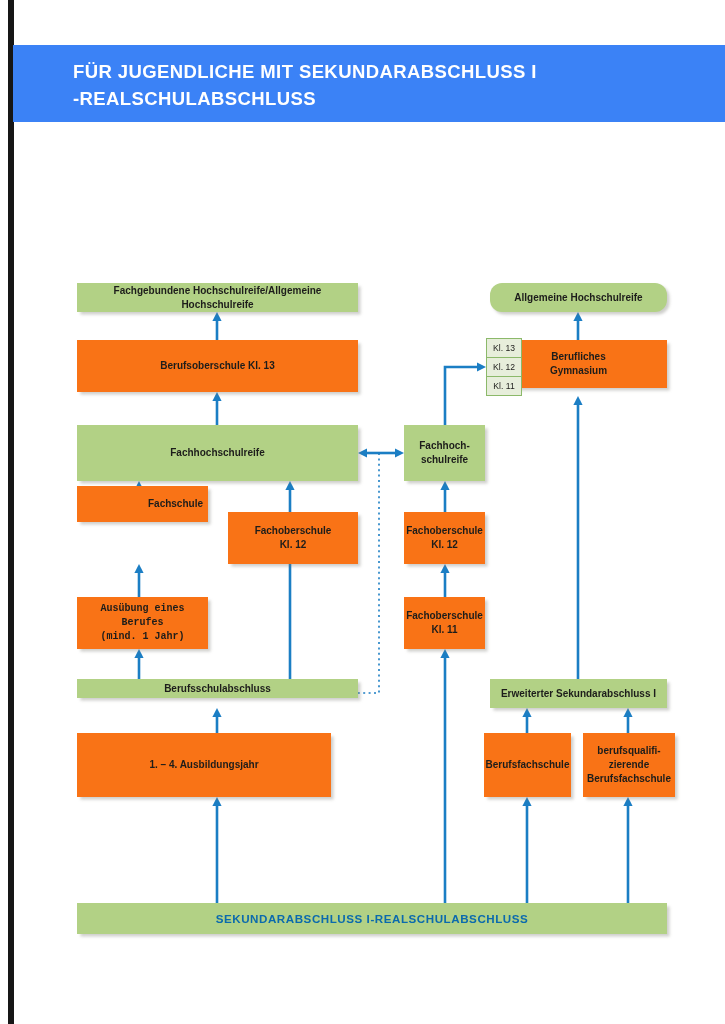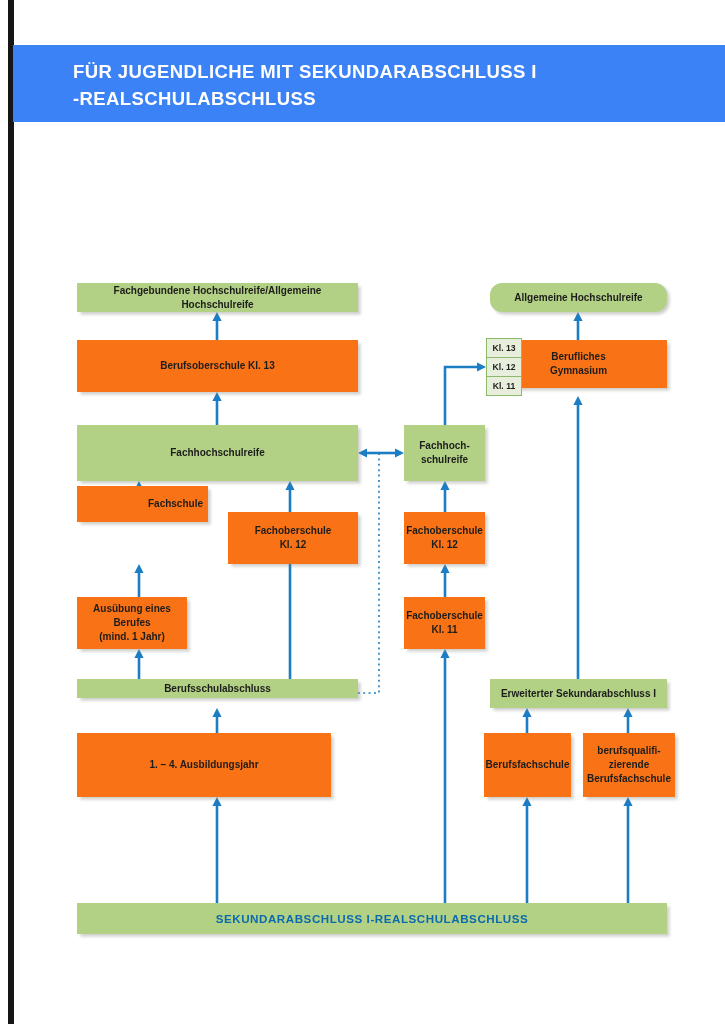--- a/index.html
+++ b/index.html
@@ -102,21 +102,21 @@
     background: #e7eedb;
     display: flex;
     flex-direction: column;
   }
   .kl-cell {
     flex: 1 1 0;
     display: flex;
     align-items: center;
     justify-content: center;
     font-size: 8.6px;
-    font-weight: bold;
+    font-weight: normal;
     color: #1d1d1b;
     border-bottom: 1px solid #8cb96a;
   }
   .kl-cell:last-child { border-bottom: none; }
 </style>
 </head>
 <body>
 
 <div id="page">
 
@@ -170,21 +170,21 @@
         <polygon points="358,453 367,448.4 367,457.6" fill="#1b7ec4"></polygon>
         <polygon points="404,453 395,448.4 395,457.6" fill="#1b7ec4"></polygon>
         <path d="M 379 453 L 379 693 L 358 693" stroke="#1b7ec4" stroke-width="1.6" fill="none" stroke-dasharray="2 3.4" stroke-linecap="butt"></path>
       </svg>
   <div class="node dark" style="left: 77px; top: 283px; width: 281px; height: 29px;"><span>Fachgebundene Hochschulreife/Allgemeine Hochschulreife</span></div>
       <div class="node light" style="left: 77px; top: 340px; width: 281px; height: 52px;"><span>Berufsoberschule Kl. 13</span></div>
       <div class="node dark" style="left: 77px; top: 425px; width: 281px; height: 56px;"><span>Fachhochschulreife</span></div>
       <div class="node light" style="left: 77px; top: 486px; width: 131px; height: 36px; justify-content: flex-end;"><span>Fachschule</span></div>
       <div class="node light" style="left: 228px; top: 512px; width: 130px; height: 52px;"><span>Fachoberschule
 Kl. 12</span></div>
-      <div class="node light" style="left: 77px; top: 597px; width: 110px; height: 52px;"><span>Ausübung eines Berufes
+      <div class="node light" style="left: 77px; top: 597px; width: 131px; height: 52px; font-family: Liberation Mono, monospace;"><span>Ausübung eines Berufes
 (mind. 1 Jahr)</span></div>
       <div class="node dark" style="left: 77px; top: 679px; width: 281px; height: 19px;"><span>Berufsschulabschluss</span></div>
       <div class="node light" style="left: 77px; top: 733px; width: 254px; height: 64px;"><span>1. – 4. Ausbildungsjahr</span></div>
       <div class="node dark" style="left: 404px; top: 425px; width: 81px; height: 56px;"><span>Fachhoch-
 schulreife</span></div>
       <div class="node light" style="left: 404px; top: 512px; width: 81px; height: 52px;"><span>Fachoberschule
 Kl. 12</span></div>
       <div class="node light" style="left: 404px; top: 597px; width: 81px; height: 52px;"><span>Fachoberschule
 Kl. 11</span></div>
       <div class="node dark" style="left: 490px; top: 283px; width: 177px; height: 29px; border-radius: 12px;"><span>Allgemeine Hochschulreife</span></div>

